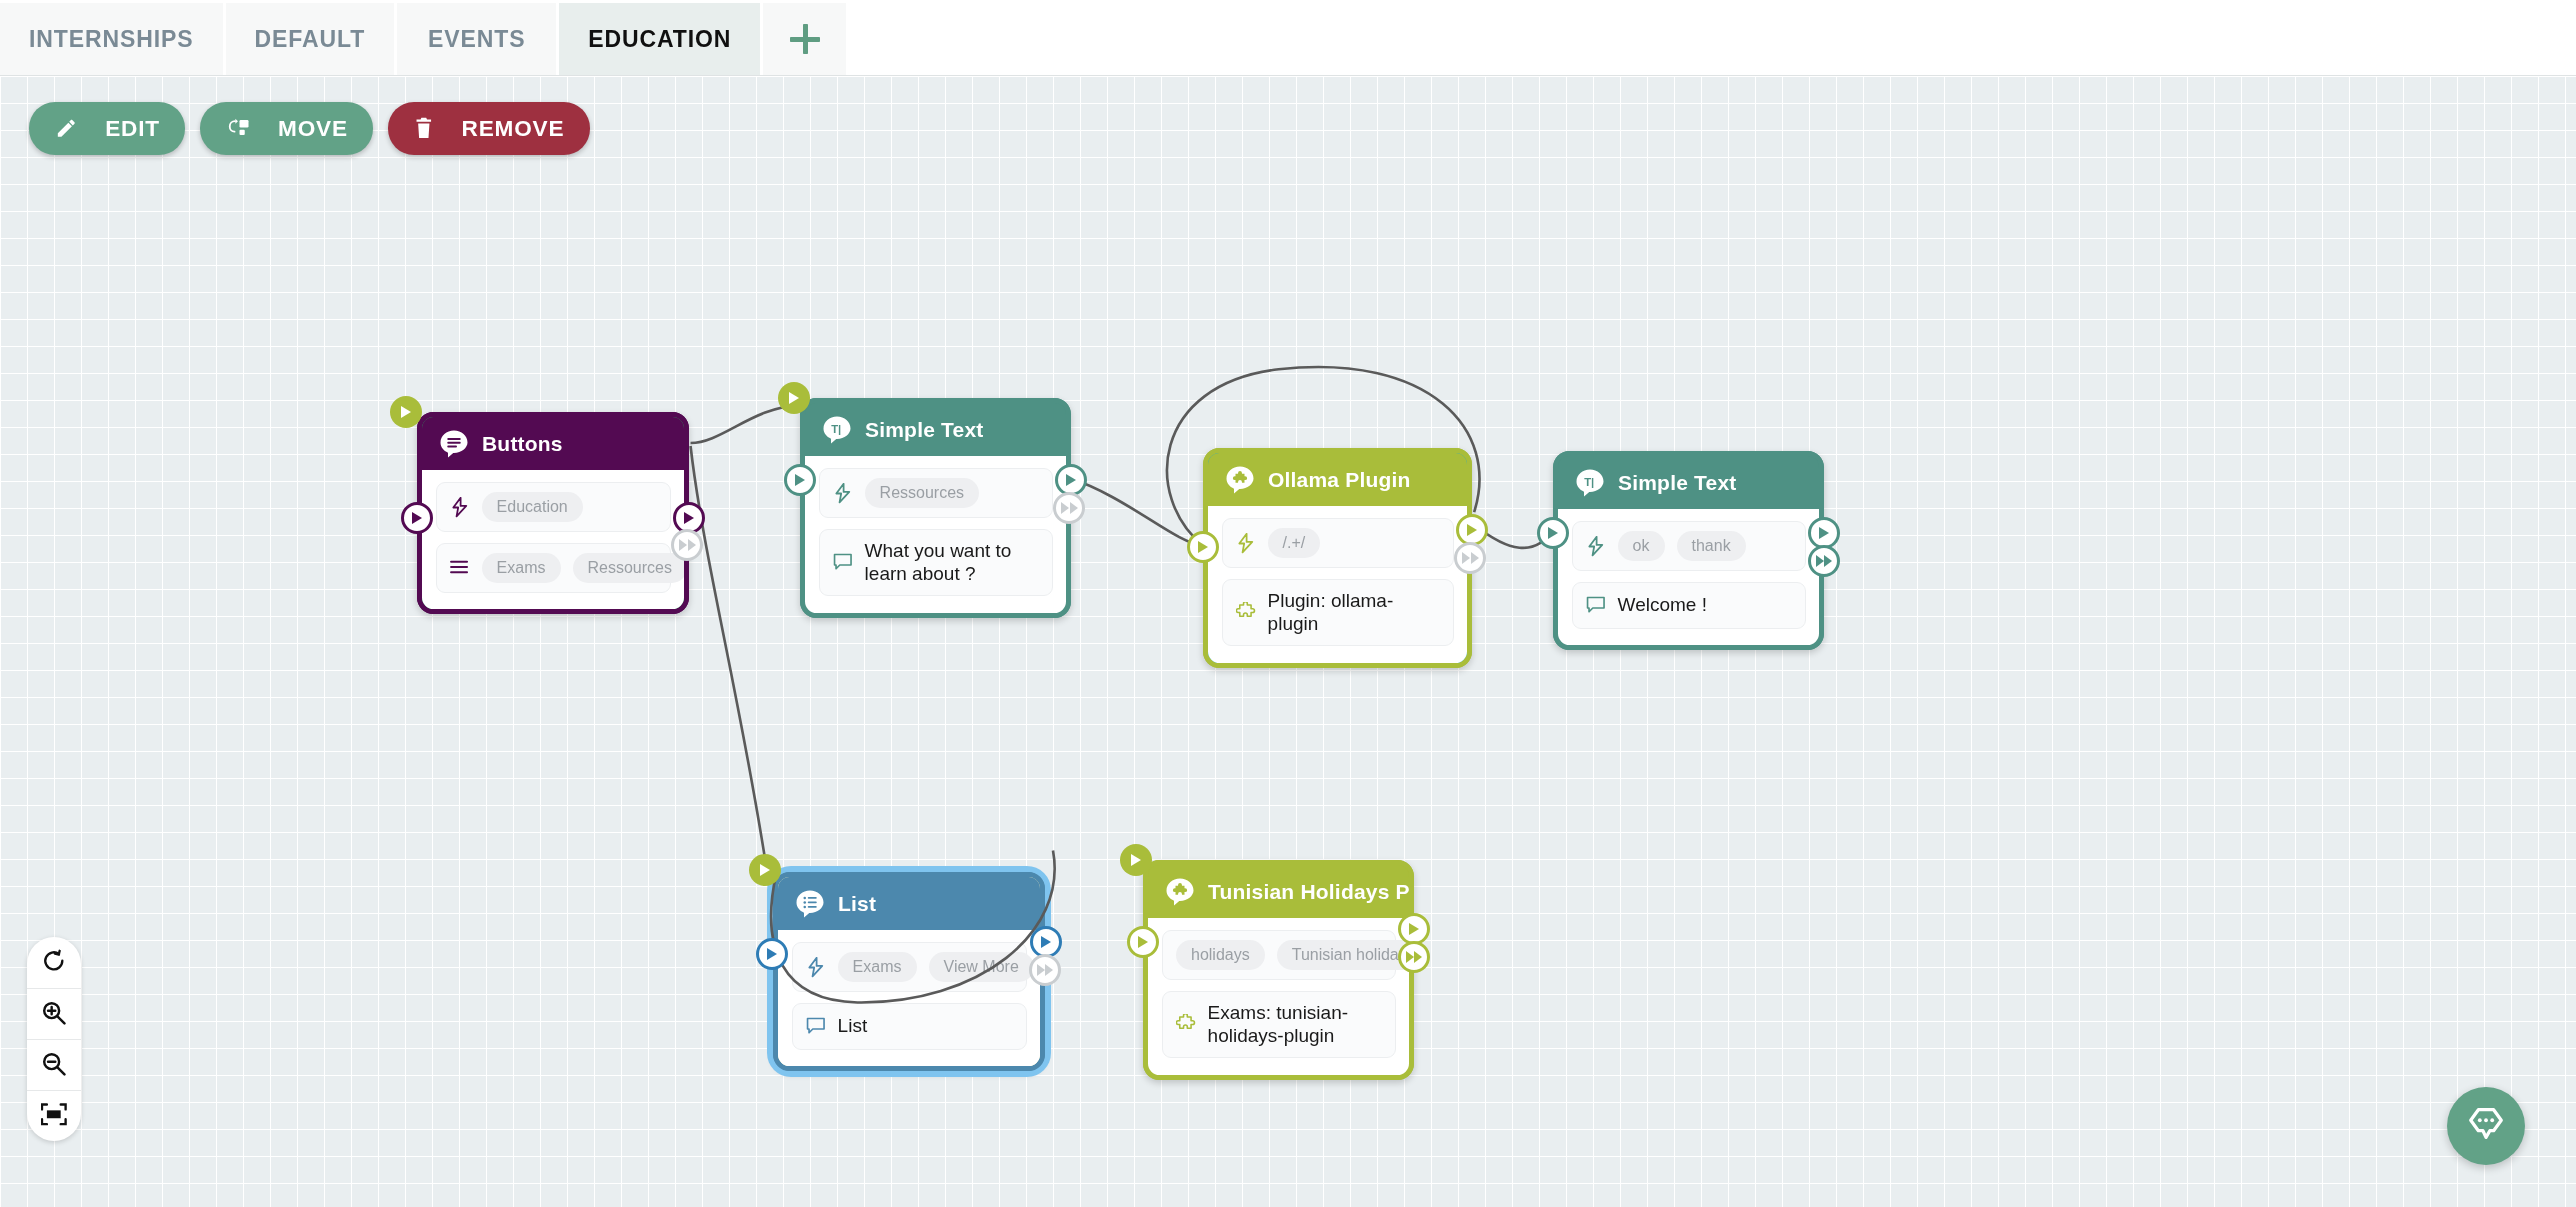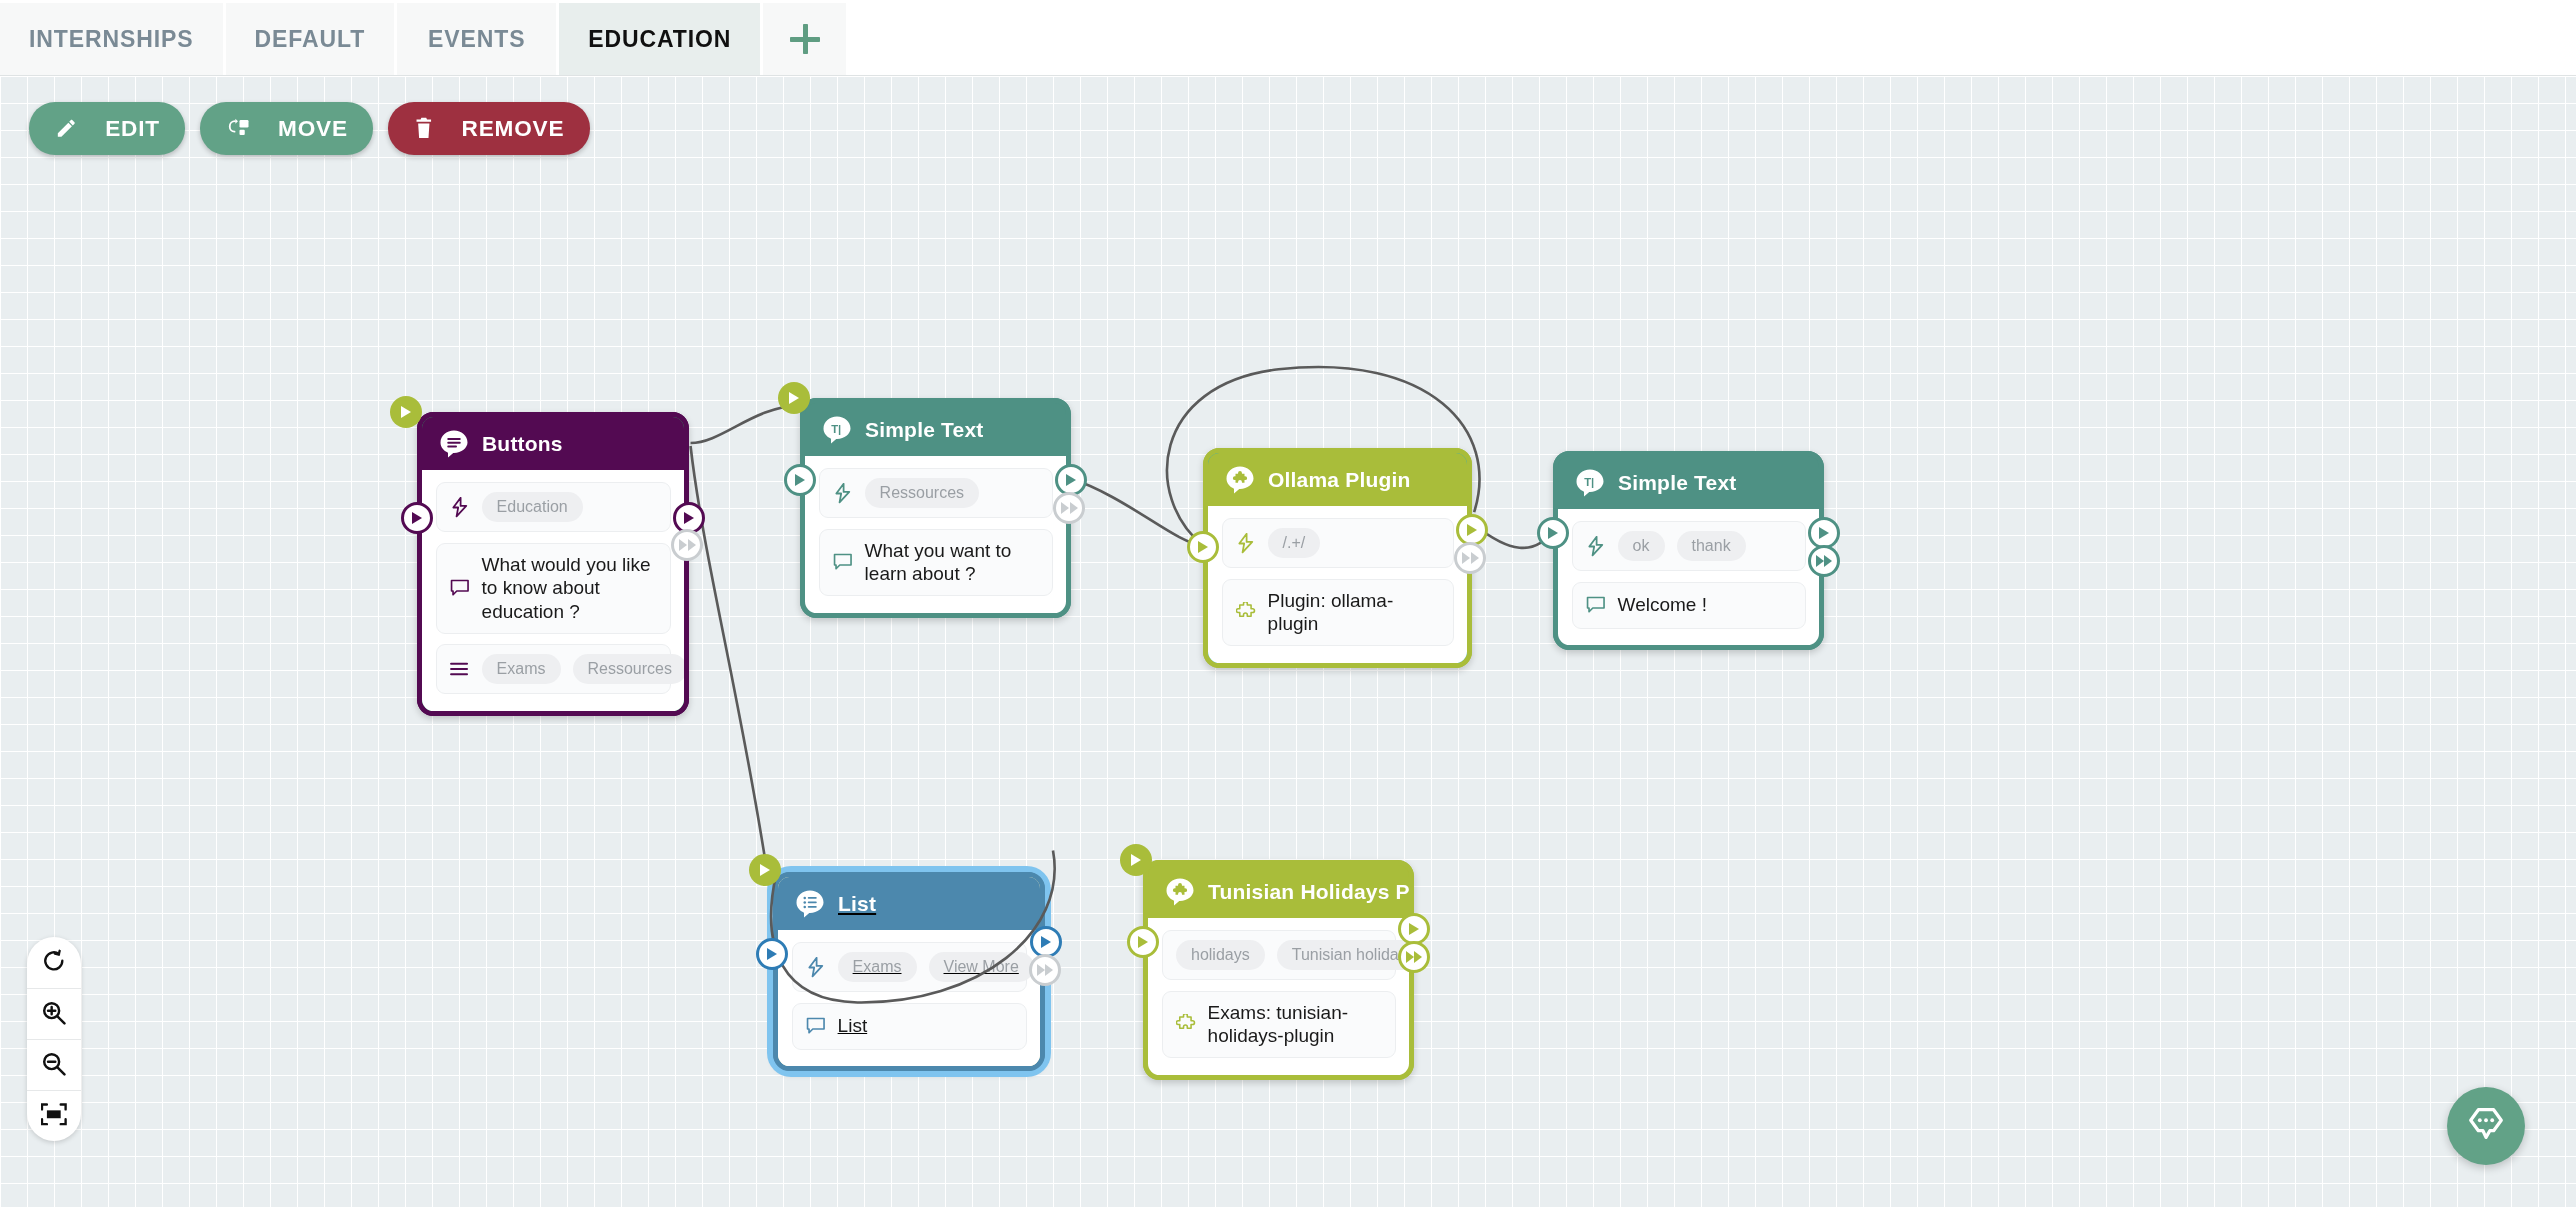--- a/index.html
+++ b/index.html
@@ -235,28 +235,20 @@
         <div class="row">
           <span class="row-icon">
             <svg width="19.6" height="21" viewBox="0 0 24 26" fill="none" stroke="#530a52" stroke-width="2.2" stroke-linejoin="round">
                 <path d="M13 1 L4 13 h6 l-2 11 L20 11 h-7 z"></path>
               </svg>
           </span>
           <span class="chip">Education</span>
         </div>
         <div class="row">
           <span class="row-icon">
-            <svg width="19.6" height="18" viewBox="0 0 26 24" fill="none" stroke="#530a52" stroke-width="2.2" stroke-linejoin="round">
-                <path d="M2 2 h22 v14 H9 l-5 5 v-5 H2 z"></path>
-              </svg>
-          </span>
-          <span class="row-text">What would you like to know about education ?</span>
-        </div>
-        <div class="row">
-          <span class="row-icon">
             <svg width="19.6" height="15" viewBox="0 0 26 20">
                 <rect y="1" width="24" height="2.8" rx="1.4" fill="#530a52"></rect>
                 <rect y="8" width="24" height="2.8" rx="1.4" fill="#530a52"></rect>
                 <rect y="15" width="24" height="2.8" rx="1.4" fill="#530a52"></rect>
               </svg>
           </span>
           <span class="chip">Exams</span>
           <span class="chip">Ressources</span>
 
         </div>
@@ -410,21 +402,21 @@
       </div>
     <div class="port ring" style="right:-16px; top:94px; color:#4e9184;">
         <span class="dtri" style="filter:none">
           <i style="border-left-color:#4e9184"></i>
           <i style="border-left-color:#4e9184"></i>
         </span>
       </div>
   </div>
 
   <div class="node" style="left:773px; top:796px; width:272px; background:#4c88ad; box-shadow:0 0 0 6px #7fc4ef, 0 3px 7.5px rgba(0,0,0,0.18); border-radius:18px;">
-    <div class="node-inner" style="border-color:#4c88ad; background:#fef9c3;text-decoration:underline;">
+    <div class="node-inner" style="border-color:#4c88ad; background:#fef9c3;">
       <div class="node-head" style="background:#4c88ad;">
         <span class="head-badge">
           <svg width="30" height="30" viewBox="0 0 40 40">
             <path d="M20 2 C10 2 2 9 2 18 C2 24 6 29 12 31.5 L12 38 L19 31.9 C20 32 20 32 20 32 C30 32 38 25 38 18 C38 9 30 2 20 2Z" fill="#fff"></path>
             <circle cx="13" cy="12" r="1.7" fill="#4c88ad"></circle>
               <rect x="17" y="10.8" width="12" height="2.3" rx="1.1" fill="#4c88ad"></rect>
             <circle cx="13" cy="18" r="1.7" fill="#4c88ad"></circle>
               <rect x="17" y="16.8" width="12" height="2.3" rx="1.1" fill="#4c88ad"></rect>
             <circle cx="13" cy="24" r="1.7" fill="#4c88ad"></circle>
               <rect x="17" y="22.8" width="12" height="2.3" rx="1.1" fill="#4c88ad"></rect>

